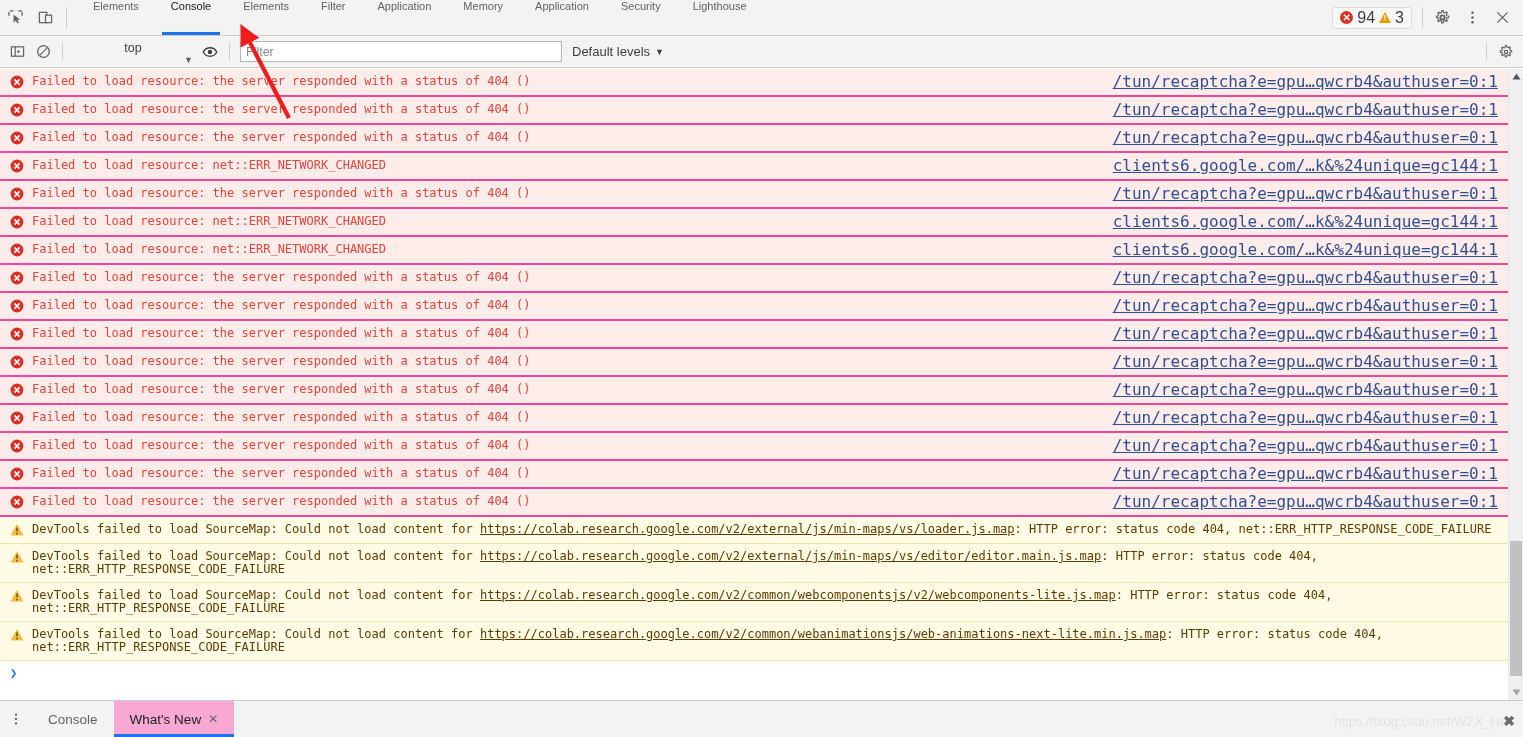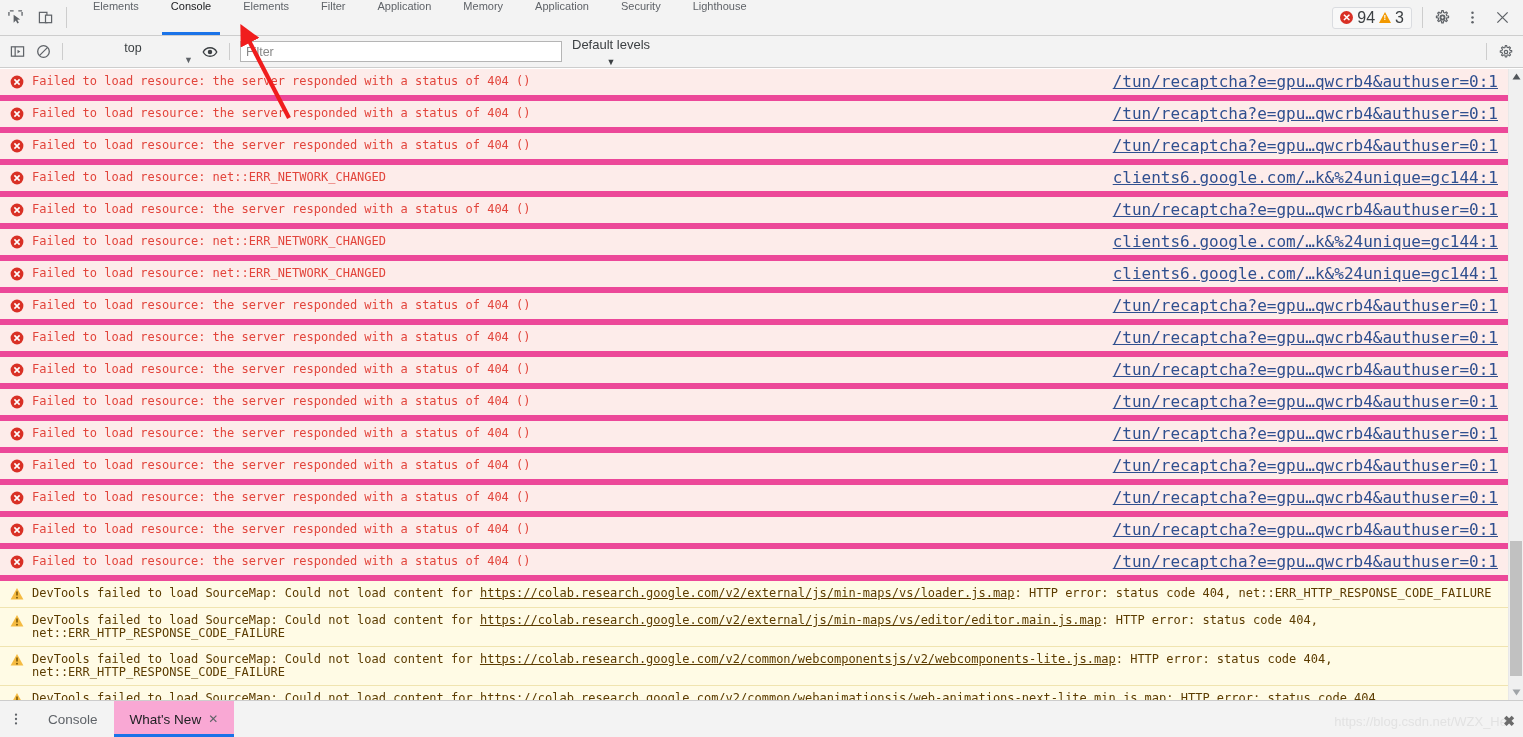--- a/index.html
+++ b/index.html
@@ -144,21 +144,20 @@
     margin-left: 4px;
   }
   .filter-input::placeholder { color: #888; }
   .levels {
     margin-left: 10px;
     font-size: 13px;
     color: #3c4043;
     display: flex; align-items: center; gap: 5px;
     cursor: pointer;
     white-space: nowrap;
-    flex-direction: column;
   }
   .levels .caret { font-size: 9px; }
   .ctoolbar-right { margin-left: auto; display: flex; align-items: center; }
 
   
   .console-body {
     position: absolute;
     top: 69px; left: 0;
     width: 1523px;
     height: 631px;
@@ -172,21 +171,21 @@
     display: flex;
     align-items: flex-start;
     font-family: "DejaVu Sans Mono", monospace;
     font-size: 12px;
     line-height: 13px;
     padding: 6px 0 6px 0;
     min-height: 25.3px;
   }
   .msg.error {
     background: #fdecea;
-    border-bottom: 6px solid #ec4899;
+    border-bottom: 2px solid #ec4899;
     color: #e2453c;
   }
   .msg.warning {
     background: #fffbe5;
     border-bottom: 1px solid #f0e4b0;
     color: #5c3c00;
   }
   .msg-icon {
     width: 14px; height: 14px;
     flex: 0 0 14px;

